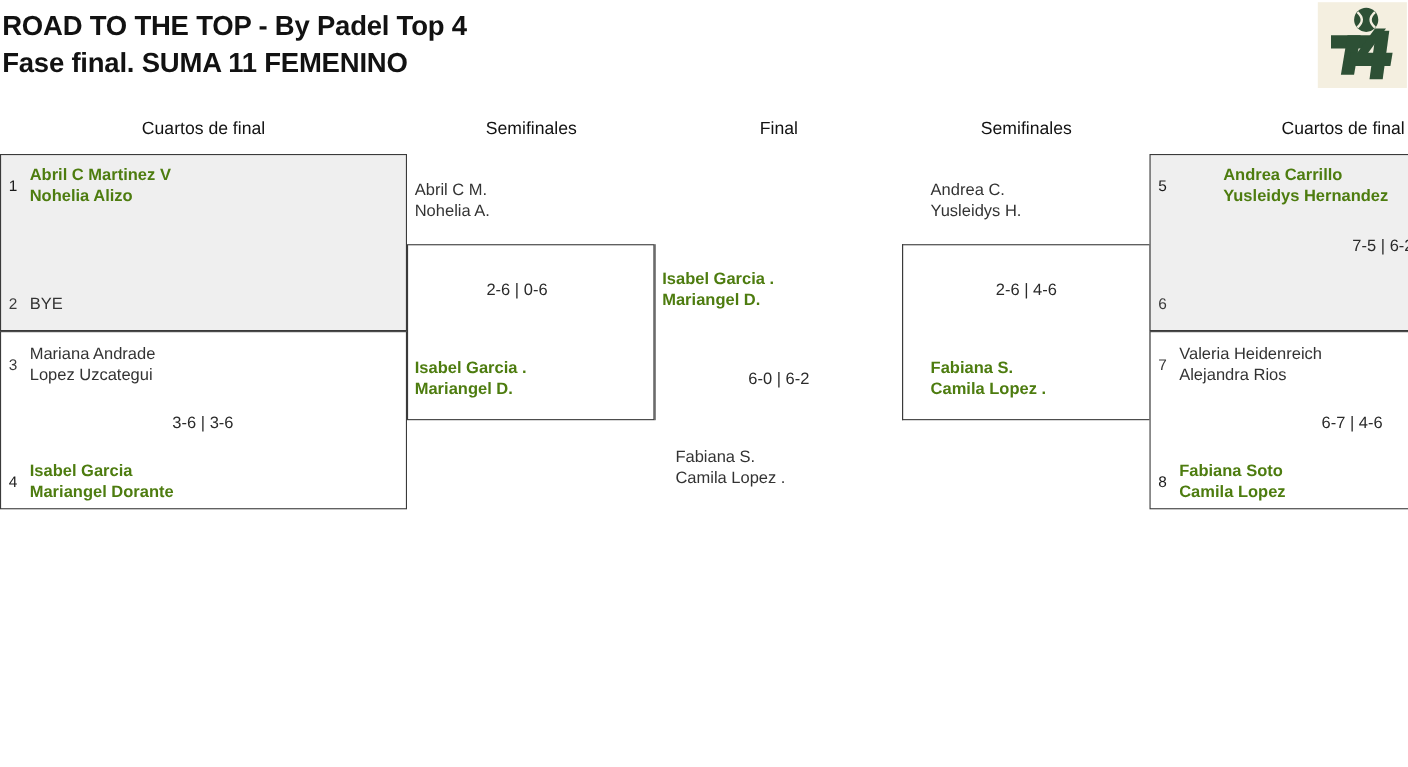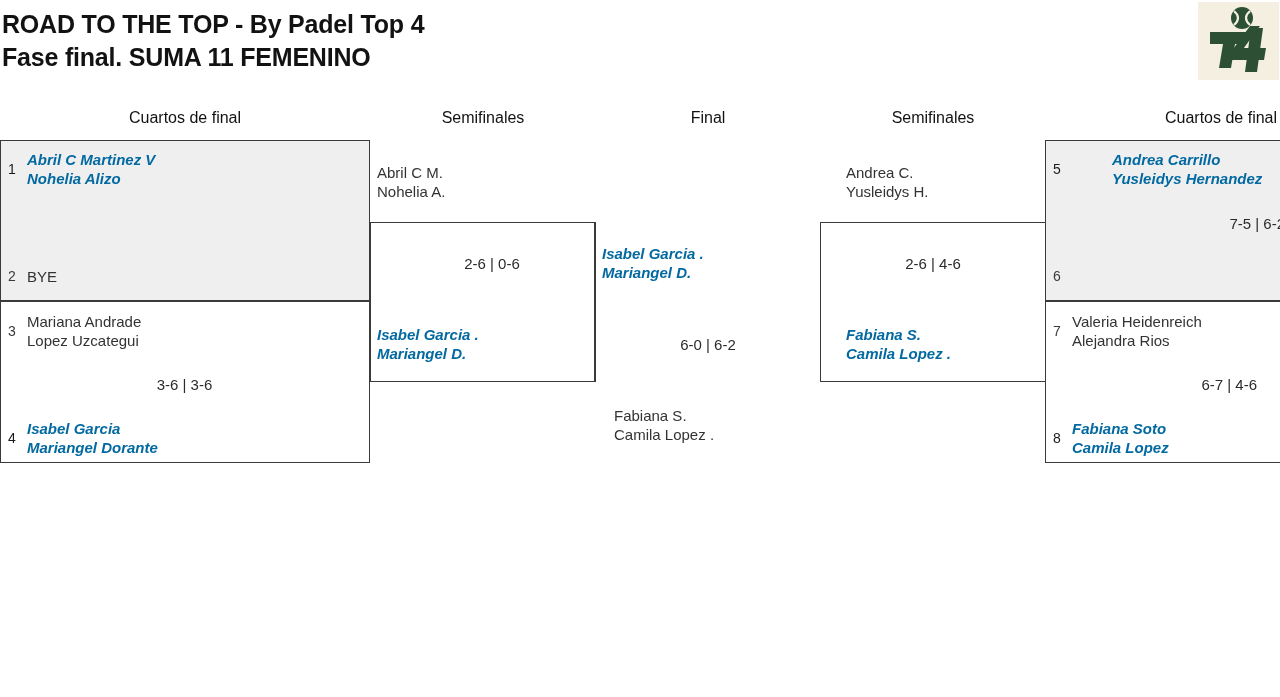--- a/index.html
+++ b/index.html
@@ -83,21 +83,21 @@
   }
 
   
   .entry {
     position: absolute;
     font-size: 15px;
     line-height: 19px;
     color: #1a1a1a;
     white-space: nowrap;
   }
-  .entry.winner { font-weight: 700; color: #0369a1; font-style: italic; }
+  .entry.winner { font-weight: 700; color: #4d7c0f; }
   .entry.loser  { font-weight: 400; color: #333333; }
   .entry .p1, .entry .p2 { display: block; }
   .entry.align-right { }
 
   .seed {
     position: absolute;
     font-size: 14px;
     line-height: 16px;
     color: #3a3a3a;
     font-weight: 400;
@@ -187,21 +187,21 @@
     <span class="p2">Mariangel Dorante</span>
   </div>
 
   <div class="entry loser" style="left:377px; top:163px;">
     <span class="p1">Abril C M.</span>
     <span class="p2">Nohelia A.</span>
   </div>
 
   <div class="match-box" style="left:370px; top:222px; width:225px; height:160px;"></div>
 
-  <div class="score align-center" style="left:370px; top:254px; width:200px;margin-left:22px;">2-6 | 0-6</div>
+  <div class="score align-center" style="left:370px; top:254px; width:200px;">2-6 | 0-6</div>
 
   <div class="entry winner" style="left:377px; top:325px;">
     <span class="p1">Isabel Garcia .</span>
     <span class="p2">Mariangel D.</span>
   </div>
 
   <div class="entry winner" style="left:602px; top:244px;">
     <span class="p1">Isabel Garcia .</span>
     <span class="p2">Mariangel D.</span>
   </div>

